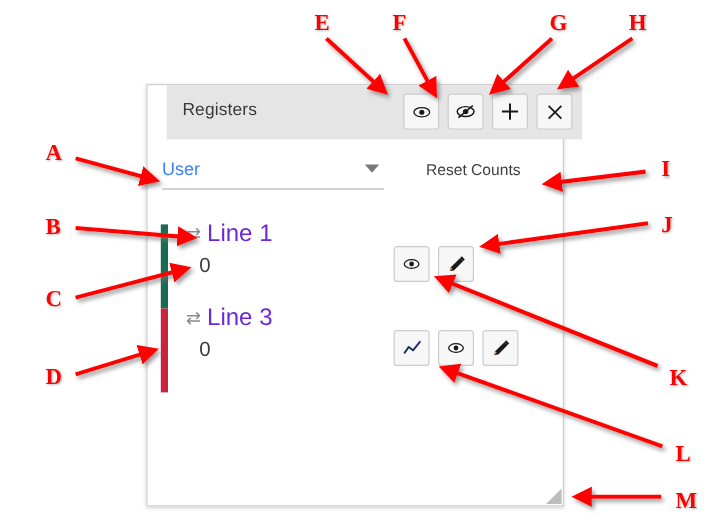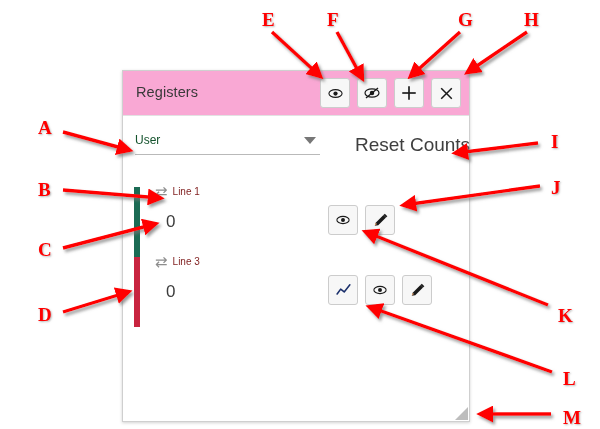--- a/index.html
+++ b/index.html
@@ -16,23 +16,23 @@
   .panel{
     position:absolute;
     left:122px;top:70px;
     width:348px;height:352px;
     background:#ffffff;
     border:1px solid #cfcfcf;
     box-sizing:border-box;
     box-shadow:0 1px 3px rgba(0,0,0,.18);
   }
   .panel-header{
-    position:absolute;left:0;top:0;
+    position:absolute;left:16px;top:0;
     width:100%;height:45px;
-    background:#f9a8d4;
+    background:#e5e5e5;
     border-bottom:1px solid #e2e2e2;
     box-sizing:border-box;
   }
   .panel-title{
     position:absolute;left:13px;top:13px;
     font-size:14.5px;color:#3a3a3a;
     letter-spacing:.1px;
     white-space:nowrap;
   }
   .hdr-btns{
@@ -49,36 +49,36 @@
     cursor:pointer;
   }
   .sq-btn svg{display:block;}
 
   
   .select-wrap{
     position:absolute;left:12px;top:62px;
     width:185px;
   }
   .select-value{
-    font-size:12px;color:#14532d;
+    font-size:15px;color:#3b82f6;
     padding-bottom:7px;
   }
   .select-caret{
     position:absolute;right:4px;top:4px;
     width:0;height:0;
     border-left:6px solid transparent;
     border-right:6px solid transparent;
     border-top:7px solid #777777;
   }
   .select-underline{
     height:1px;background:#b9b9b9;width:100%;
   }
   .reset-link{
     position:absolute;left:232px;top:63px;
-    font-size:19px;color:#3f3f3f;
+    font-size:13px;color:#3f3f3f;
     white-space:nowrap;
     cursor:pointer;
   }
 
   
   .lines{
     position:absolute;left:11px;top:116px;
     width:190px;
   }
   .line-row{position:relative;height:70px;}
@@ -88,21 +88,21 @@
   }
   .line-head{
     position:absolute;left:21px;top:-3px;
     display:flex;align-items:center;gap:5px;
     white-space:nowrap;
   }
   .bidir-icon{
     font-size:15px;color:#8d8d8d;line-height:1;
     display:inline-block;
   }
-  .line-label{font-size:10px;color:#7f1d1d;text-align:center;}
+  .line-label{font-size:20px;color:#6d28d9;text-align:center;}
   .line-count{
     position:absolute;left:32px;top:25px;
     font-size:17px;color:#3c3c3c;
   }
 
   
   .ctrl-group{position:absolute;display:flex;gap:7px;}
   .g1{left:205px;top:134px;}
   .g2{left:205px;top:204px;}
 

